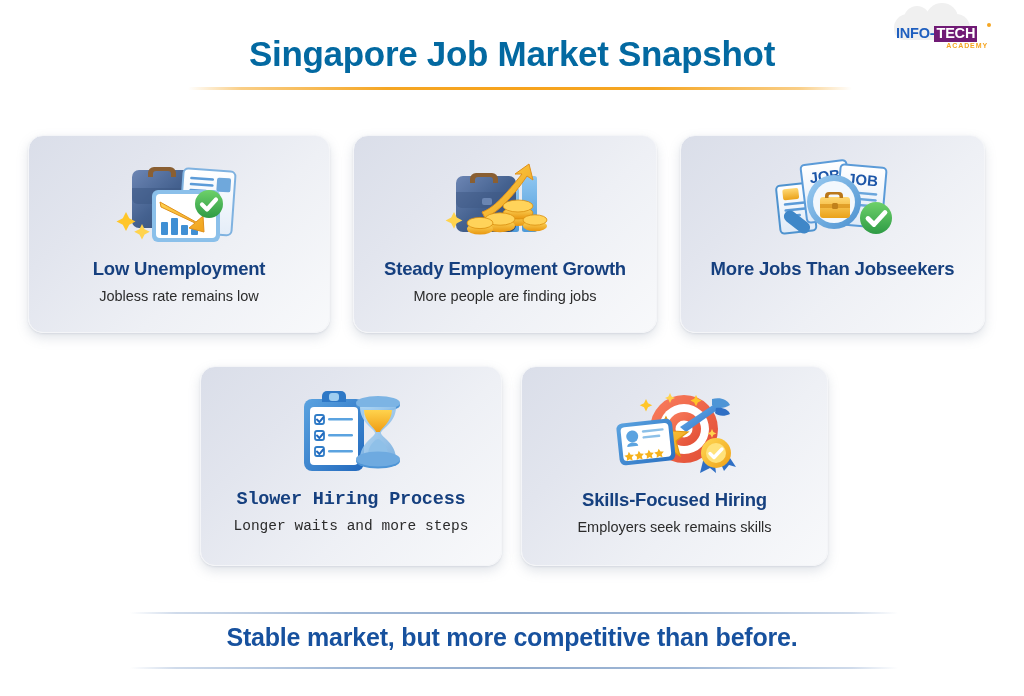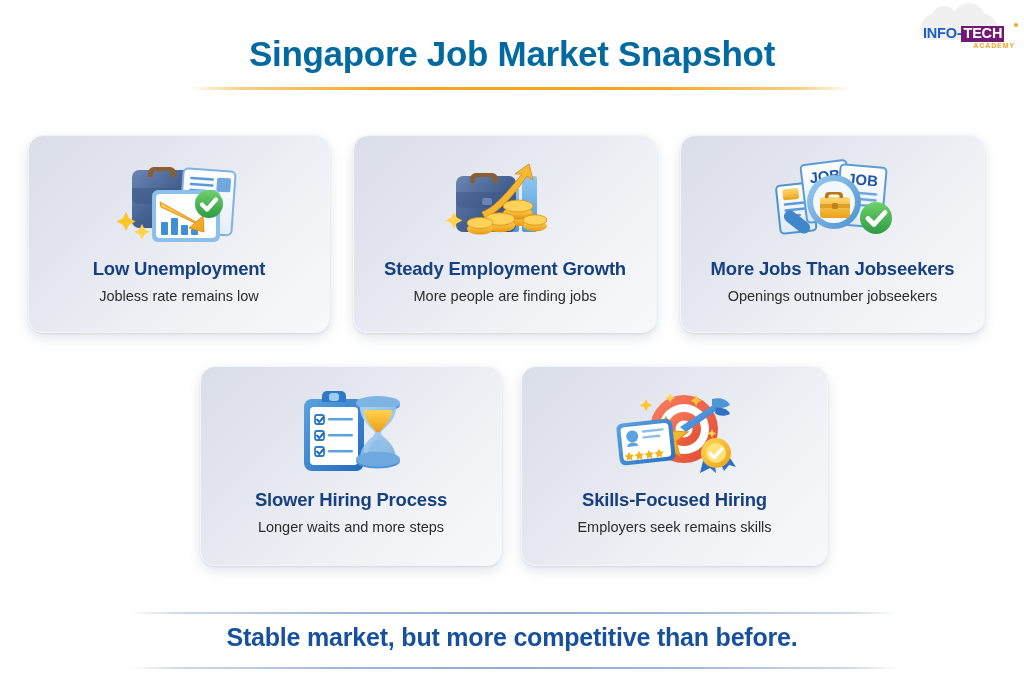--- a/index.html
+++ b/index.html
@@ -13,21 +13,21 @@
     background: #ffffff;
     font-family: "Liberation Sans", sans-serif;
     position: relative;
     overflow: hidden;
   }
 
   
   .logo-wrap {
     position: absolute;
     top: 12px;
-    right: 5px;
+    right: 32px;
     width: 104px;
     height: 40px;
   }
   .logo-cloud {
     position: absolute;
     left: 6px;
     top: 2px;
     width: 76px;
     height: 26px;
     background: #f0f0f0;
@@ -155,21 +155,21 @@
     font-size: 14.5px;
     color: #2b2b2b;
     text-align: left;
   }
 
   
   #card-0 { left: 28px;  top: 135px; width: 302px; height: 198px; }
   #card-1 { left: 353px; top: 135px; width: 304px; height: 198px; }
   #card-2 { left: 680px; top: 135px; width: 305px; height: 198px; }
   
-  #card-3 { left: 200px; top: 366px; width: 302px; height: 200px; }
+  #card-3 { left: 200px; top: 366px; width: 302px; height: 200px; font-family: Liberation Mono, monospace; }
   #card-4 { left: 521px; top: 366px; width: 307px; height: 200px; }
 
   
   .divider {
     position: absolute;
     left: 130px;
     width: 768px;
     height: 2px;
     background: linear-gradient(to right,
       rgba(150,175,210,0) 0%,
@@ -391,21 +391,20 @@
         <path d="M71 42h10a4 4 0 0 1 4 4v2h-3.5v-1.5a2 2 0 0 0-2-2h-7a2 2 0 0 0-2 2V48H67v-2a4 4 0 0 1 4-4z" fill="#b9771a"></path>
         <rect x="62" y="54" width="30" height="4" fill="#d9921a" opacity="0.7"></rect>
         <rect x="74" y="53" width="6" height="6" rx="1.5" fill="#c1811a"></rect>
       </g>
 
       <circle cx="118" cy="68" r="16" fill="url(#c2green)"></circle>
       <path d="M110 68.5l6 6 11-12" fill="none" stroke="#ffffff" stroke-width="4.8" stroke-linecap="round" stroke-linejoin="round"></path>
     </svg>
   </div>
   <div class="card-title">More Jobs Than Jobseekers</div>
-  <div class="card-sub">Openings outnumber jobseekers</div>
 </div>
 
 <div class="card" id="card-3">
   <div class="icon">
     <svg width="150" height="96" viewBox="0 0 150 96">
       <defs>
         <linearGradient id="c3board" x1="0" y1="0" x2="1" y2="1">
           <stop offset="0" stop-color="#5ba3e0"></stop>
             <stop offset="1" stop-color="#2269bd"></stop>
         </linearGradient>

